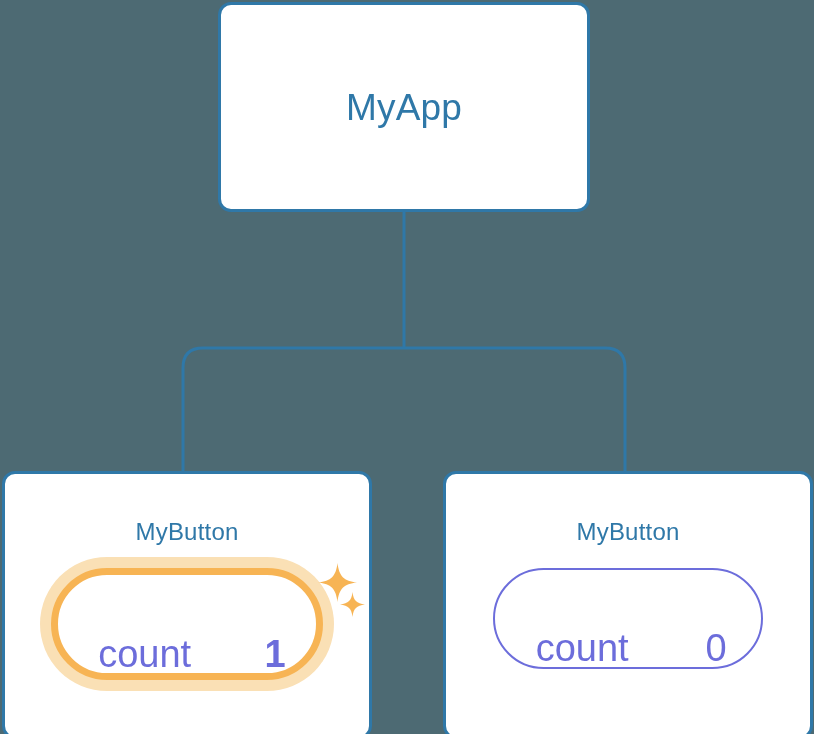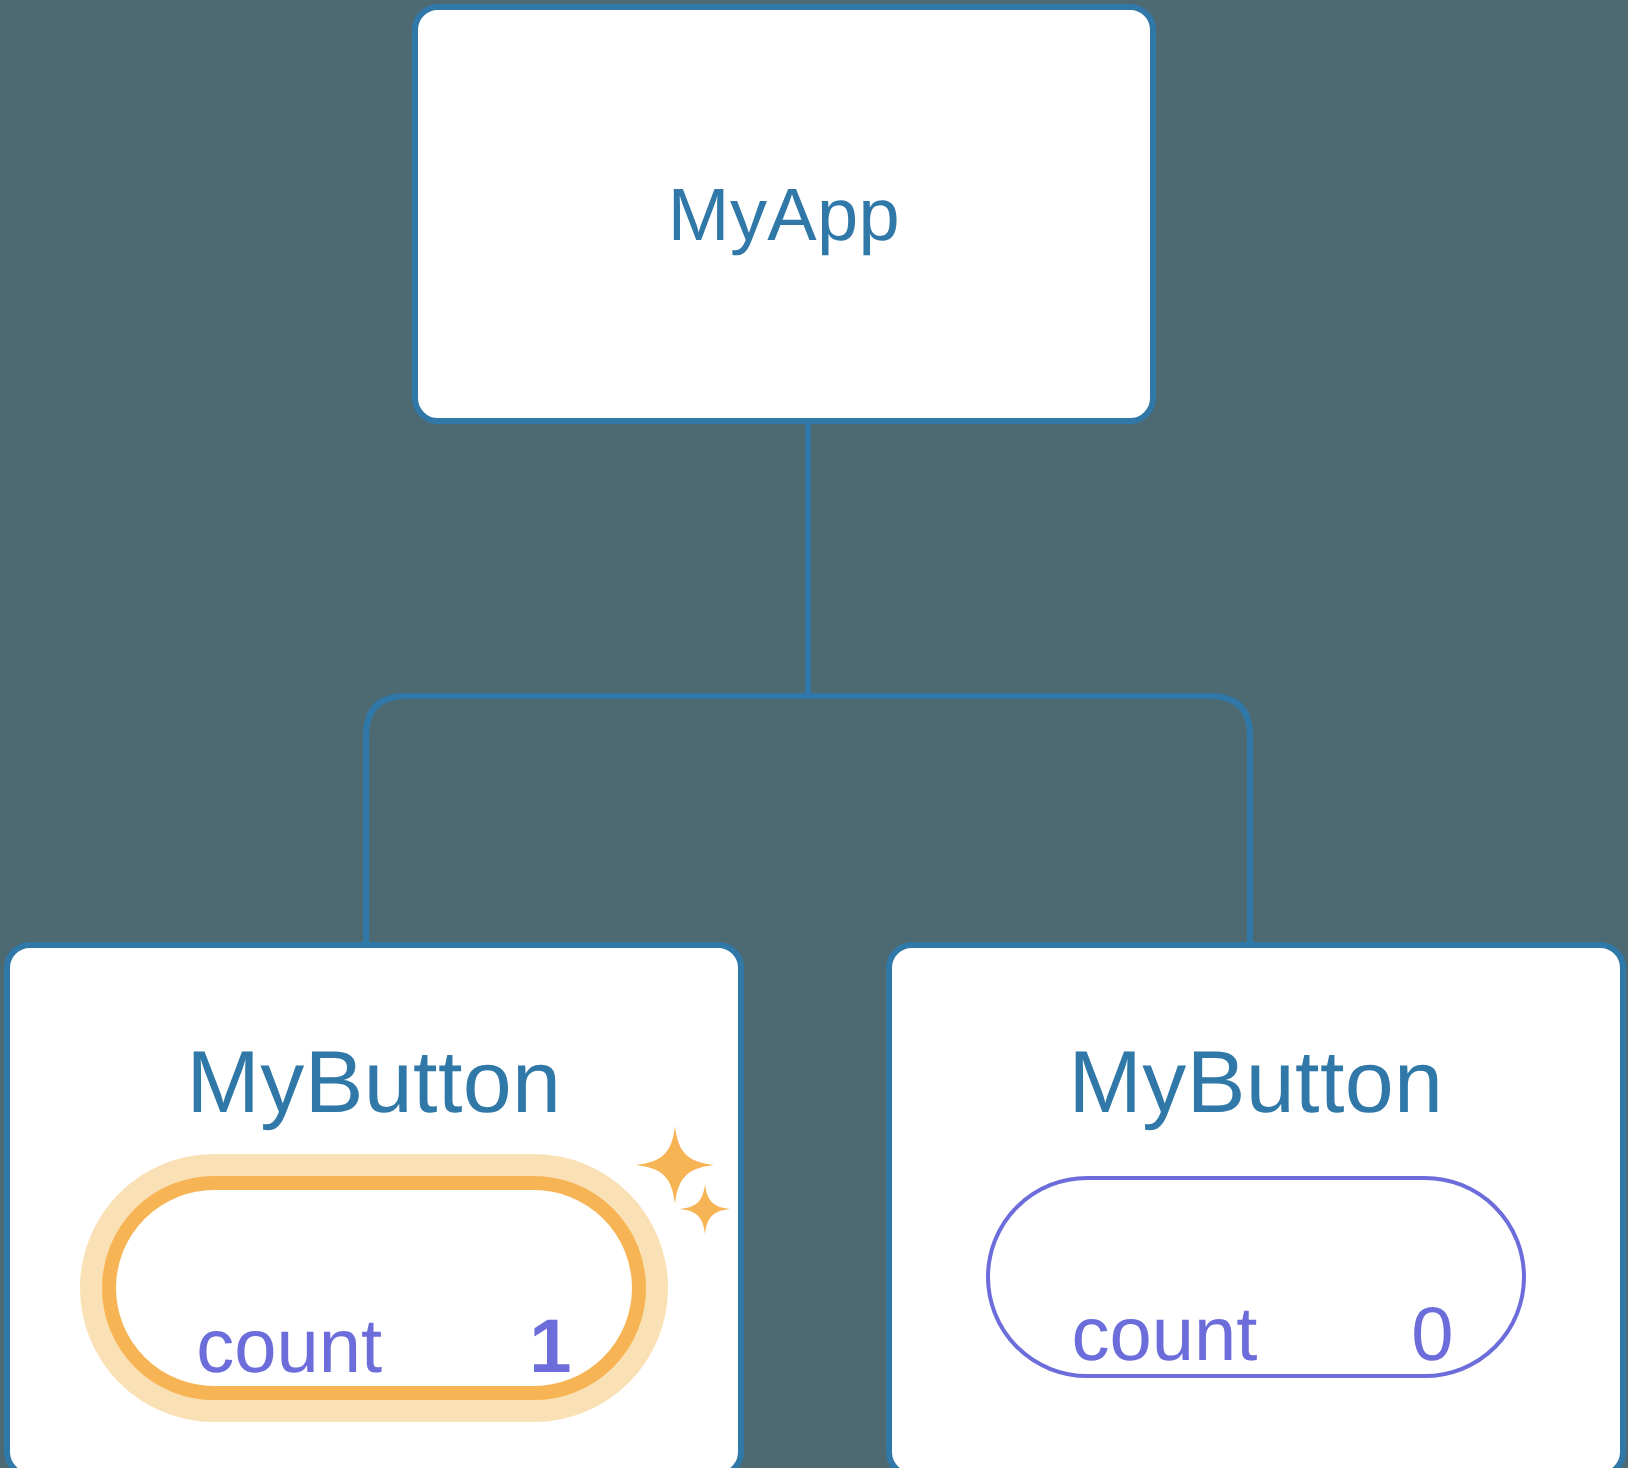--- a/index.html
+++ b/index.html
@@ -37,21 +37,21 @@
     background: #ffffff;
     border: 3px solid #2f78a8;
     border-radius: 13px;
     box-sizing: border-box;
     display: flex;
     flex-direction: column;
     align-items: center;
   }
 
   .node-root {
-    left: 206px;
+    left: 218px;
     top: 2px;
     width: 372px;
     height: 210px;
     justify-content: center;
   }
 
   .node-title {
     color: #2f78a8;
     font-size: 37px;
     font-weight: 400;
@@ -62,21 +62,21 @@
 
   .node-child {
     top: 471px;
     height: 268px;
     padding-top: 46px;
   }
 
   .node-child-left  { left: 2px;   width: 370px; }
   .node-child-right { left: 443px; width: 370px; }
 
-  .node-child .node-title { font-size: 44px; }
+  .node-child .node-title { font-size: 24px; }
 
   
   .pill-wrap {
     position: relative;
     margin-top: 24px;
     display: flex;
     align-items: center;
     justify-content: center;
   }
 

